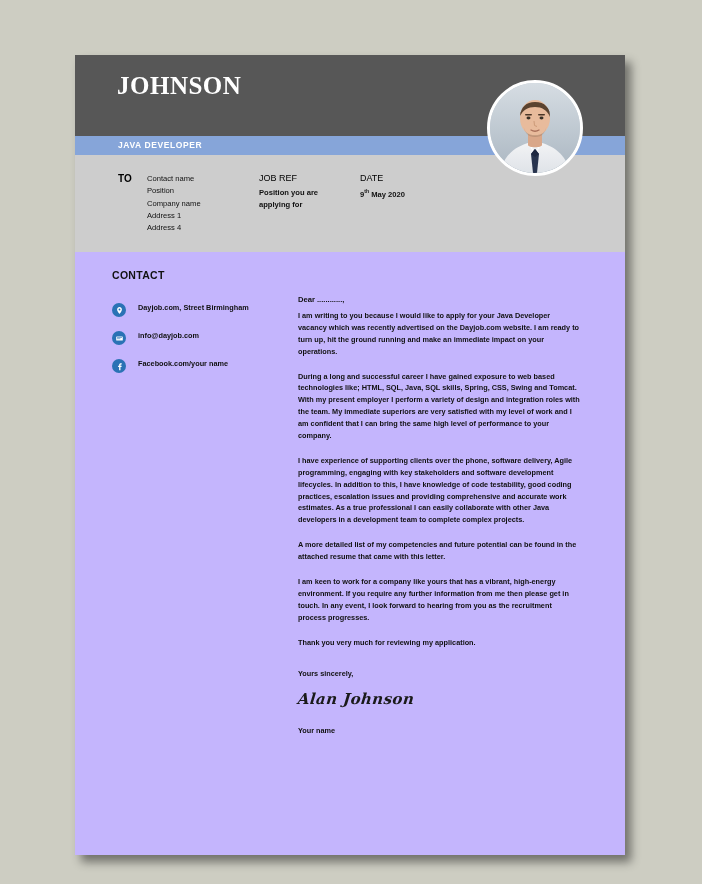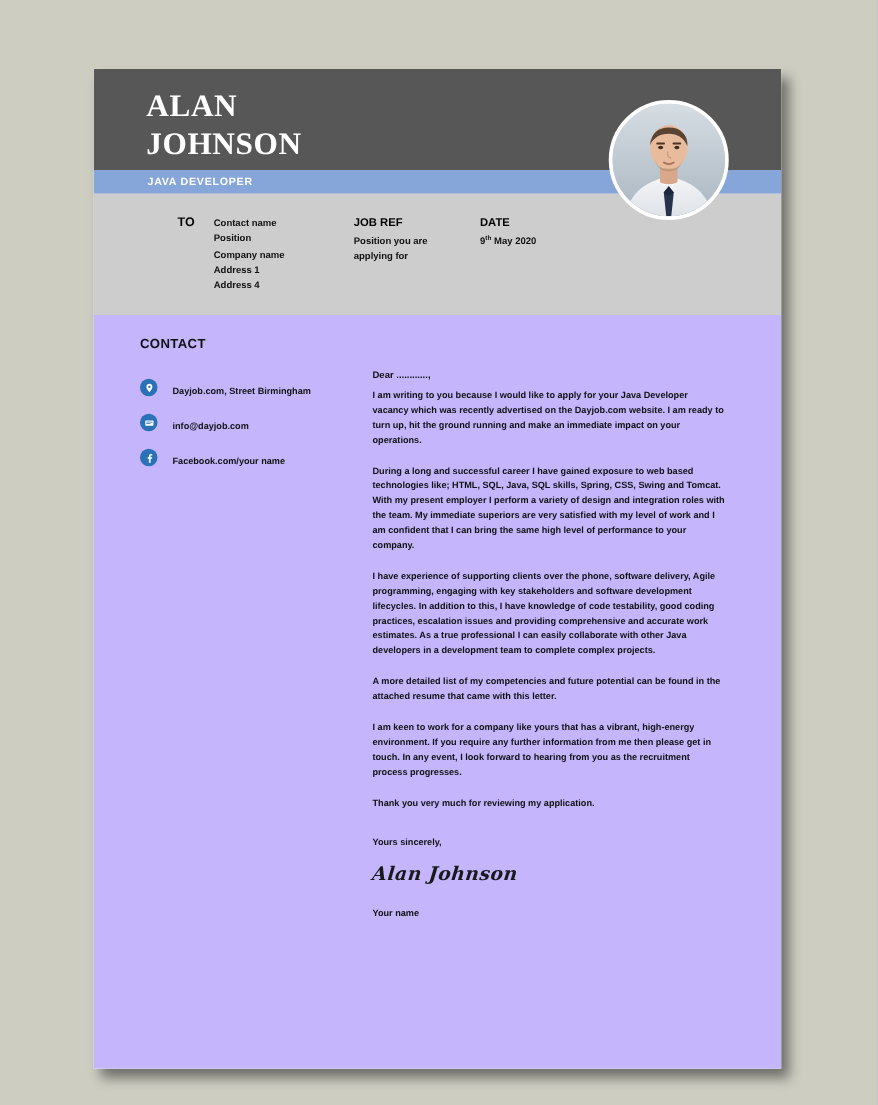--- a/index.html
+++ b/index.html
@@ -74,40 +74,39 @@
   }
   .photo svg { display: block; width: 100%; height: 100%; }
 
   
   .address-band {
     position: relative;
     height: 97px;
     background: #cdcdcd;
     padding-top: 18px;
     box-sizing: border-box;
-    padding-left: 24px;
   }
   .addr-cols {
     position: relative;
     margin-left: 43px;
     font-size: 7.6px;
     color: #111111;
   }
   .addr-col { position: absolute; top: 0; }
   .col-to    { left: 0; }
   .col-to-v  { left: 29px; }
   .col-ref   { left: 141px; }
   .col-date  { left: 242px; }
   .addr-head {
-    font-weight: bold;
+    font-weight: normal;
     font-size: 9px;
     margin-bottom: 4px;
     color: #000000;
   }
-  .addr-line { line-height: 1.62; font-weight: bold; }
+  .addr-line { line-height: 1.62; font-weight: normal; }
   .addr-line-reg { line-height: 1.62; font-weight: bold; }
   .addr-head-to {
     font-weight: bold;
     font-size: 10px;
     color: #000000;
   }
   sup { font-size: 68%; vertical-align: super; }
 
   
   .body-area {
@@ -124,21 +123,21 @@
   }
   .contact-head {
     font-size: 10.5px;
     font-weight: bold;
     color: #111111;
     letter-spacing: 0.3px;
     margin-bottom: 22px;
   }
   .contact-item {
     display: flex;
-    align-items: flex-end;
+    align-items: flex-start;
     margin-bottom: 14px;
   }
   .cicon {
     width: 14px;
     height: 14px;
     border-radius: 50%;
     background: #2a72b5;
     display: flex;
     align-items: center;
     justify-content: center;
@@ -199,21 +198,20 @@
     margin-top: 16px;
   }
 </style>
 </head>
 <body>
 
 <div class="page">
 
   <div class="header">
     <div class="name-block">
-      <span class="name-first">ALAN</span>
       <span class="name-last">JOHNSON</span>
     </div>
   </div>
 
   <div class="title-band">
     <span class="job-title">JAVA DEVELOPER</span>
   </div>
 
   <div class="photo">
     <svg viewBox="0 0 90 90" preserveAspectRatio="xMidYMid slice">

